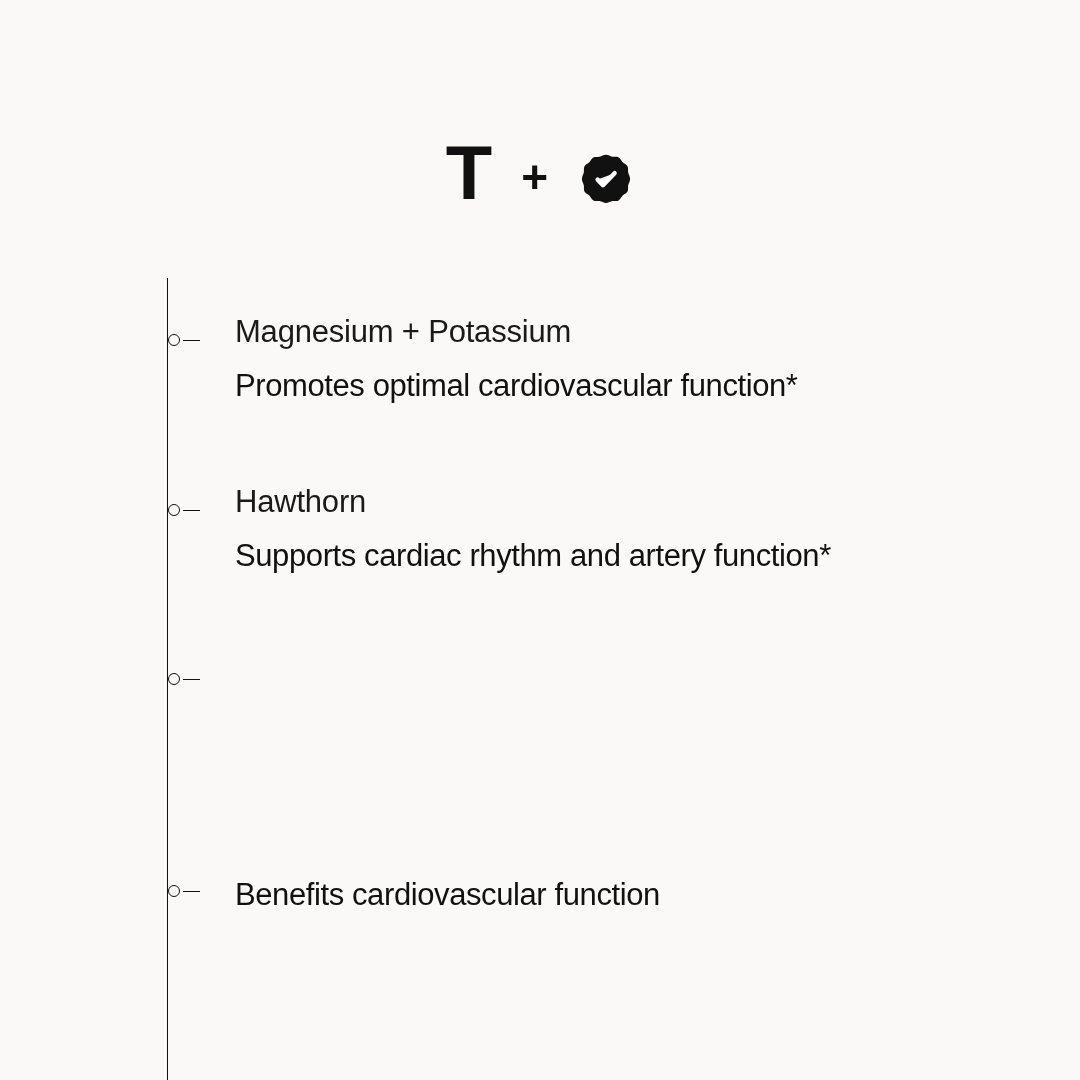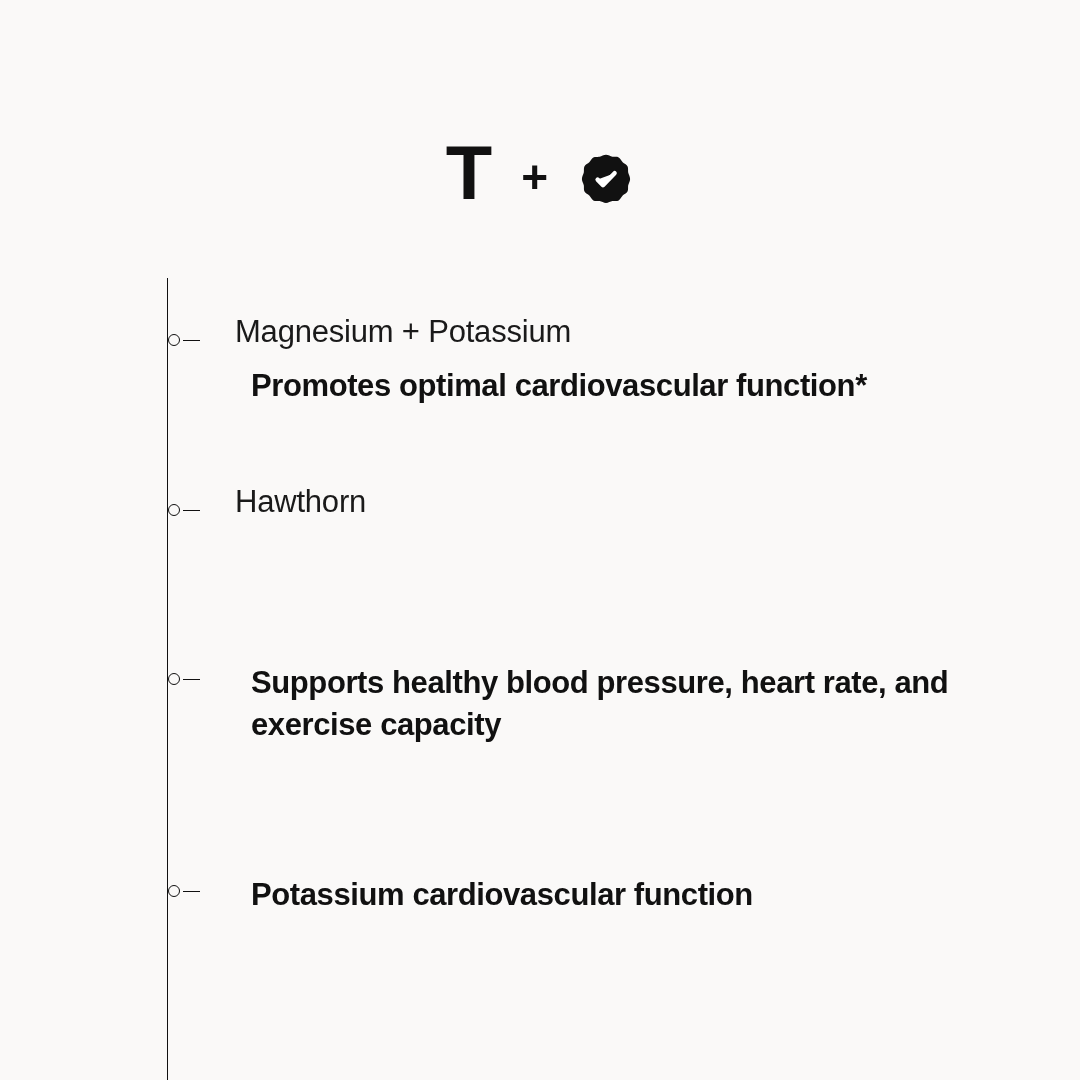--- a/index.html
+++ b/index.html
@@ -122,25 +122,25 @@
     font-size: 31px;
     font-weight: 400;
     line-height: 1.35;
     color: #1a1a1a;
     letter-spacing: -0.2px;
     margin: 0;
   }
   .item-desc {
     font-family: "Liberation Sans", sans-serif;
     font-size: 31px;
-    font-weight: 700;
+    font-weight: 400;
     line-height: 1.35;
     color: #111111;
     letter-spacing: -0.4px;
-    margin: 12px 0 0 16px;
+    margin: 12px 0 0 0;
     max-width: 720px;
   }
 </style>
 </head>
 <body>
 
 <div class="page">
 
   <div class="logo-row">
     <span class="logo-mark">T</span>
@@ -168,37 +168,37 @@
       </div>
     </div>
 
     <div class="item" style="top:503px;">
       <span class="node">
         <span class="ring"></span>
           <span class="dash"></span>
       </span>
       <div class="item-text">
         <p class="item-title">Hawthorn</p>
+        <p class="item-desc">Supports cardiac rhythm and artery function*</p>
       </div>
     </div>
 
     <div class="item" style="top:672px;">
       <span class="node">
         <span class="ring"></span>
           <span class="dash"></span>
       </span>
       <div class="item-text">
-        <p class="item-desc">Supports healthy blood pressure, heart rate, and exercise capacity</p>
       </div>
     </div>
 
     <div class="item" style="top:884px;">
       <span class="node">
         <span class="ring"></span>
           <span class="dash"></span>
       </span>
       <div class="item-text">
-        <p class="item-desc">Potassium cardiovascular function</p>
+        <p class="item-desc">Benefits cardiovascular function</p>
       </div>
     </div>
 
   </div>
 </div>
 
 </body></html>

